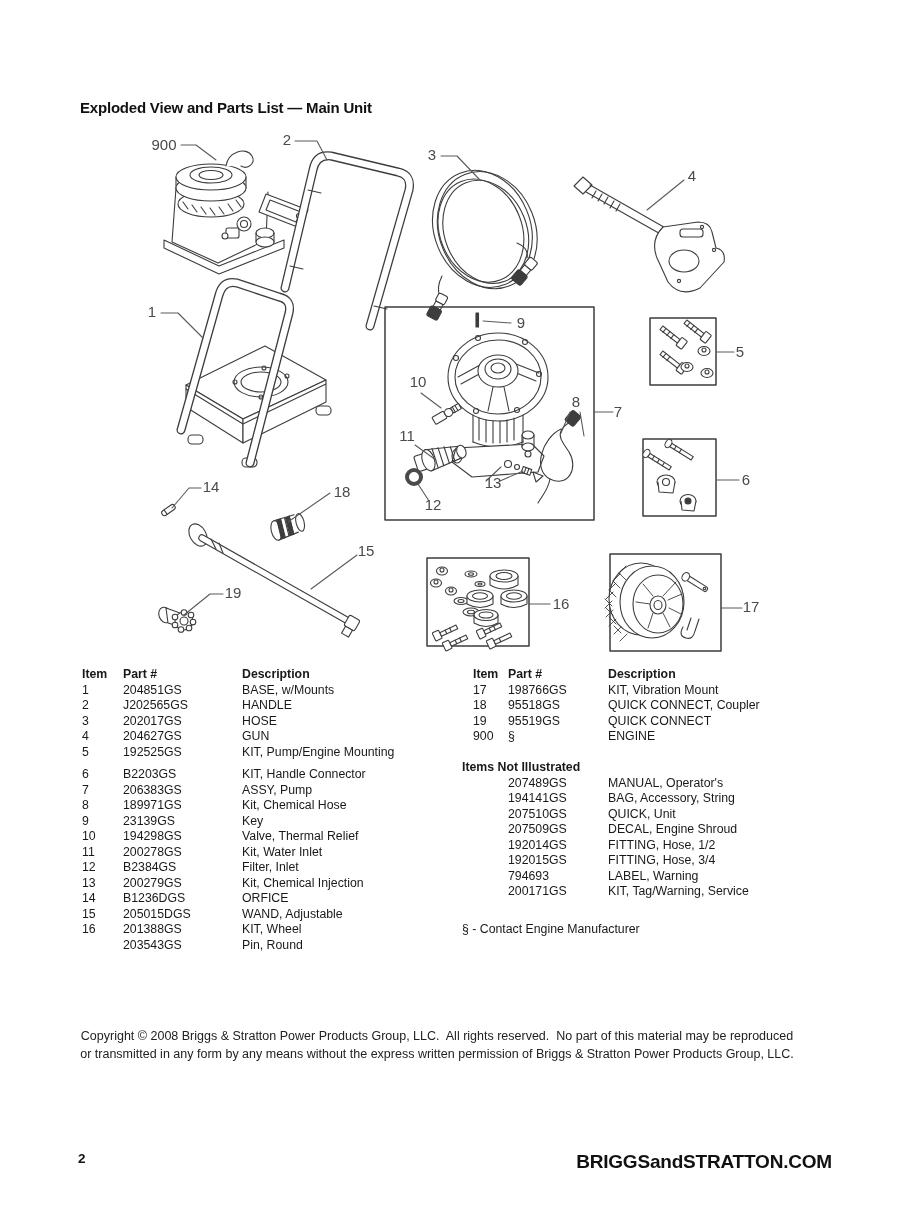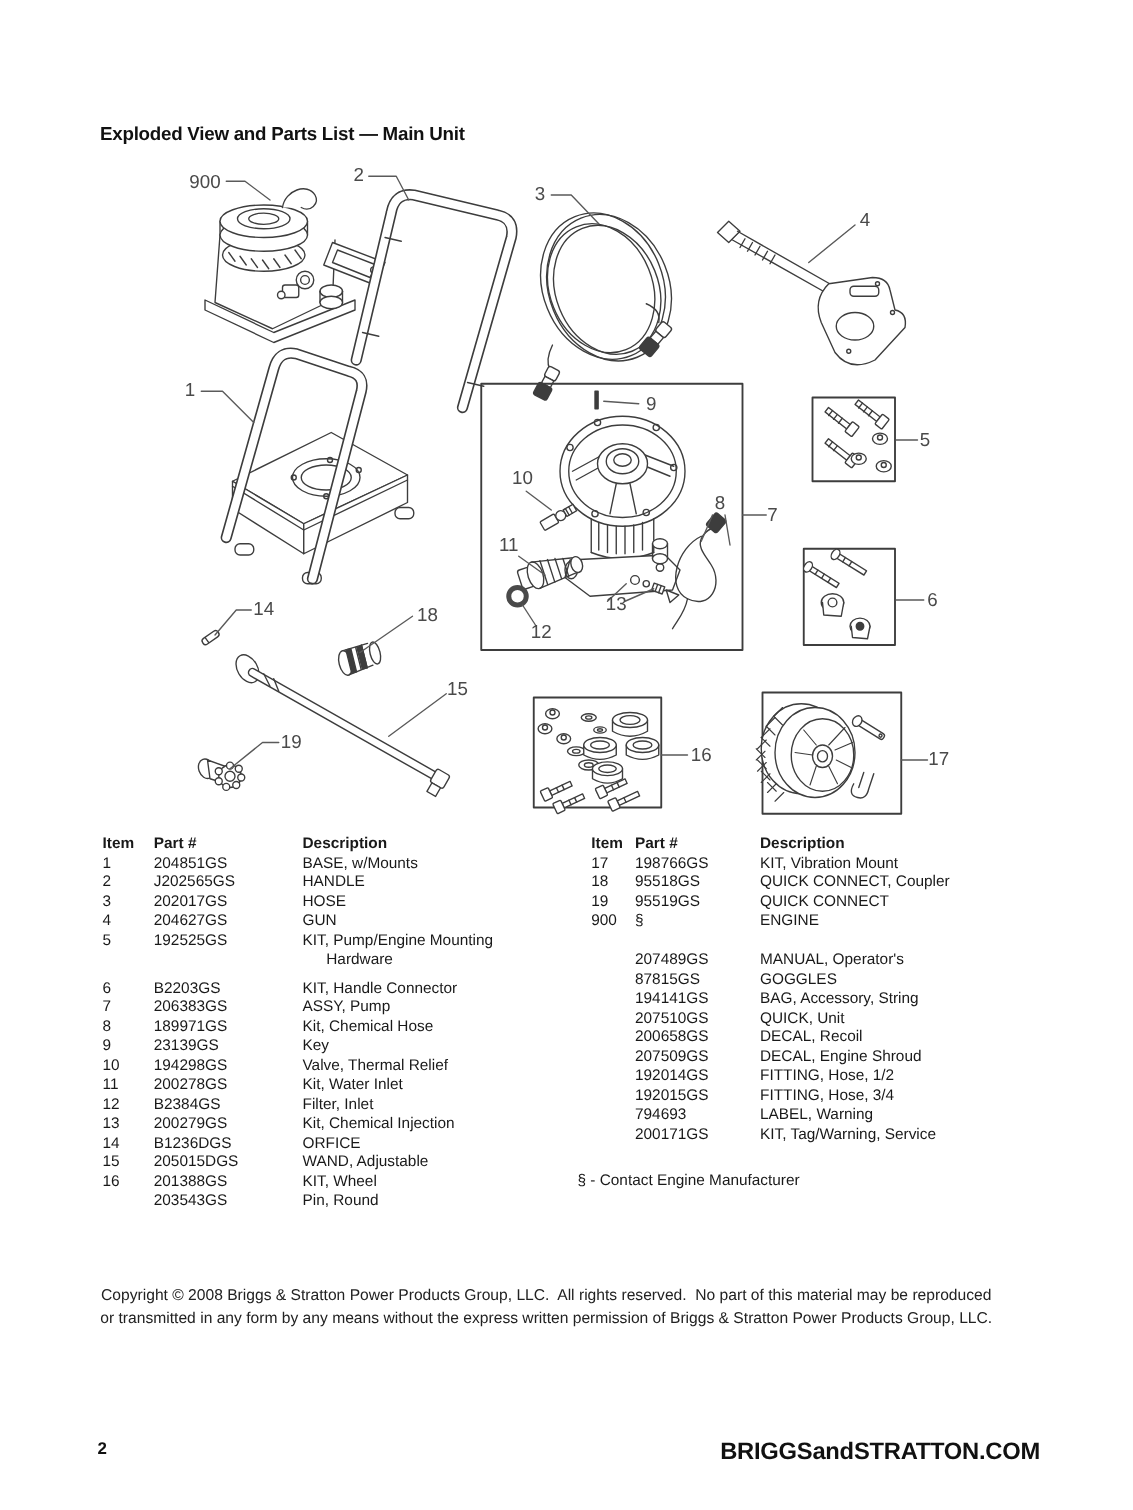--- a/index.html
+++ b/index.html
@@ -447,25 +447,20 @@
     <div class="prow">
       <span class="c-item">4</span>
       <span>204627GS</span>
       <span>GUN</span>
     </div>
     <div class="prow">
       <span class="c-item">5</span>
       <span>192525GS</span>
       <span>KIT, Pump/Engine Mounting</span>
     </div>
-    <div class="prow">
-      <span class="c-item"></span>
-      <span></span>
-      <span class="indent">Hardware</span>
-    </div>
     <div class="spacer7"></div>
     <div class="prow">
       <span class="c-item">6</span>
       <span>B2203GS</span>
       <span>KIT, Handle Connector</span>
     </div>
     <div class="prow">
       <span class="c-item">7</span>
       <span>206383GS</span>
       <span>ASSY, Pump</span>
@@ -541,44 +536,35 @@
       <span class="c-item">19</span>
       <span>95519GS</span>
       <span>QUICK CONNECT</span>
     </div>
     <div class="prow">
       <span class="c-item">900</span>
       <span>§</span>
       <span>ENGINE</span>
     </div>
     <div class="spacer15"></div>
+    <div class="section-hdr">Items Not Illustrated</div>
     <div class="prow">
       <span class="c-item"></span>
       <span>207489GS</span>
       <span>MANUAL, Operator's</span>
     </div>
     <div class="prow">
       <span class="c-item"></span>
-      <span>87815GS</span>
-      <span>GOGGLES</span>
-    </div>
-    <div class="prow">
-      <span class="c-item"></span>
       <span>194141GS</span>
       <span>BAG, Accessory, String</span>
     </div>
     <div class="prow">
       <span class="c-item"></span>
       <span>207510GS</span>
       <span>QUICK, Unit</span>
-    </div>
-    <div class="prow">
-      <span class="c-item"></span>
-      <span>200658GS</span>
-      <span>DECAL, Recoil</span>
     </div>
     <div class="prow">
       <span class="c-item"></span>
       <span>207509GS</span>
       <span>DECAL, Engine Shroud</span>
     </div>
     <div class="prow">
       <span class="c-item"></span>
       <span>192014GS</span>
       <span>FITTING, Hose, 1/2</span>

